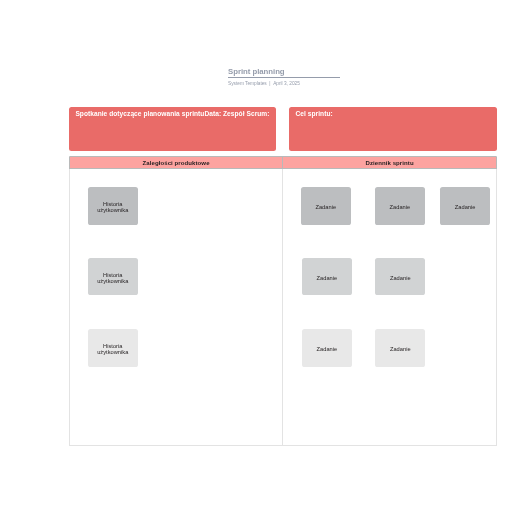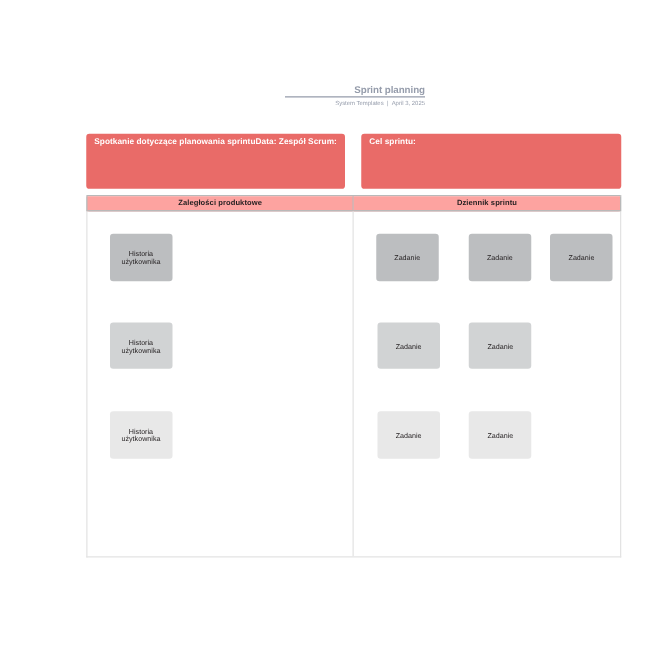--- a/index.html
+++ b/index.html
@@ -7,21 +7,21 @@
     padding: 0;
     width: 516px;
     height: 516px;
     background: #ffffff;
     font-family: "Liberation Sans", sans-serif;
     -webkit-font-smoothing: antialiased;
   }
   .page { position: relative; width: 516px; height: 516px; overflow: hidden; background:#fff; }
 
   
-  .doc-header { position: absolute; left: 228px; top: 66.7px; width: 112px; text-align: right; }
+  .doc-header { position: absolute; left: 228px; top: 66.7px; width: 112px; text-align: left; }
   .doc-title {
     font-size: 7.8px;
     font-weight: 700;
     color: #959cab;
     letter-spacing: -0.04px;
     line-height: 10px;
     height: 10px;
   }
   .doc-rule { height: 1.3px; background: #959cab; width: 112px; margin-top: 0.5px; }
   .doc-sub {

